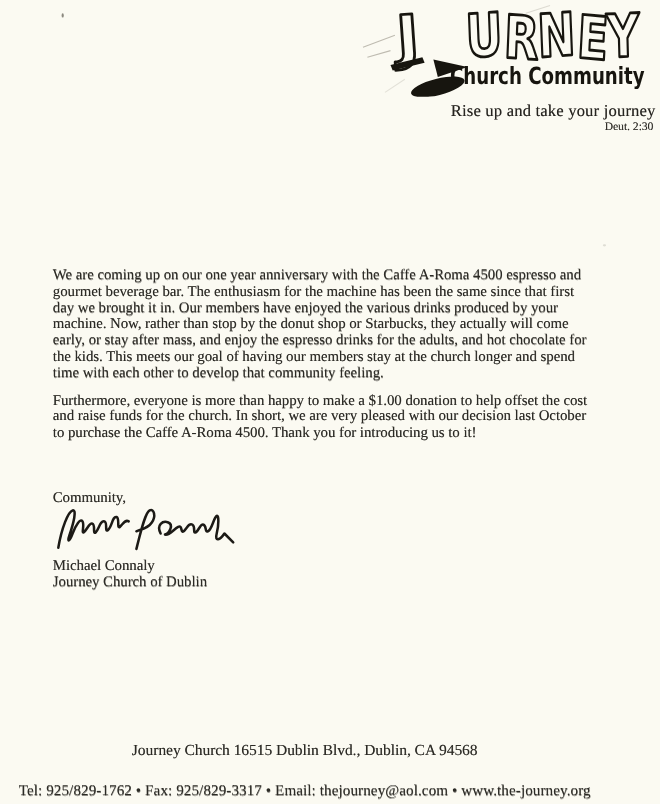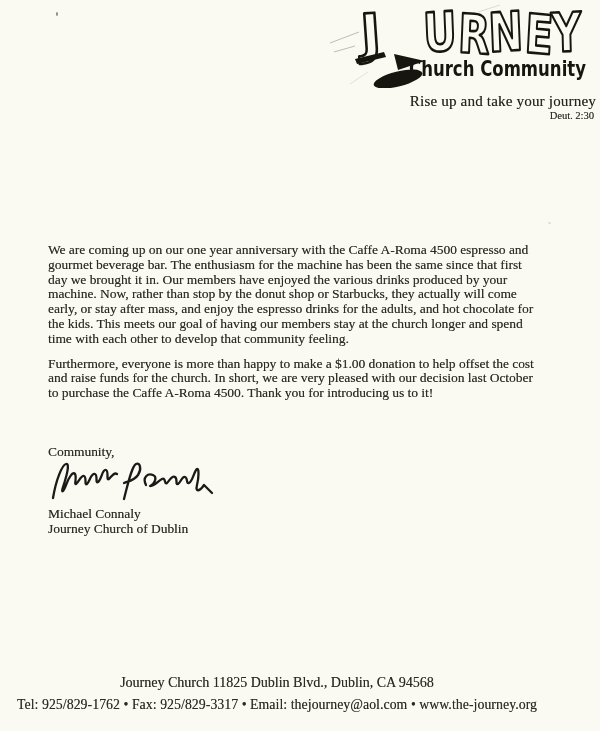--- a/index.html
+++ b/index.html
@@ -35,21 +35,21 @@
     position:absolute; left:48px; top:506px;
     font-size:13.4px; line-height:15.2px;
   }
 
   
   .footer {
     position:absolute; left:0; top:674px; width:554px; text-align:center;
     color:#2b2a25;
   }
   .footer-address { font-size:14px; line-height:17px; }
-  .footer-contact { font-size:13.7px; margin-top:6px; letter-spacing:0.1px; }
+  .footer-contact { font-size:13.7px; margin-top:20px; letter-spacing:0.1px; }
 
   
   .speck { position:absolute; background:#6f6b61; border-radius:50%; opacity:0.8; }
   .sp1 { left:56px; top:12px; width:2px; height:4px; }
   .sp2 { left:396px; top:276px; width:2px; height:2px; opacity:0.25; }
   .sp3 { left:548px; top:222px; width:3px; height:2px; opacity:0.2; }
 </style>
 </head>
 <body>
 
@@ -101,17 +101,17 @@
       <path d="M96,29 C92,21 98,17 103,19 C108,21 104,29 100,30 C104,31 108,25 112,23 C116,21 114,29 117,27 C120,24 122,19 125,21 C128,23 125,29 128,28 C131,26 132,20 135,21 C138,22 136,28 139,27 C143,25 144,15 147,13 C149,12 149,21 147,29 C145,37 150,35 154,29 L162,37"></path>
     </g>
   </svg>
 
   <div class="sig-block ink">
     <div>Michael Connaly</div>
     <div>Journey Church of Dublin</div>
   </div>
 
   <footer class="footer ink">
-    <div class="footer-address">Journey Church 11825 Dublin Blvd., Dublin, CA 94568</div>
+    <div class="footer-address">Journey Church 16515 Dublin Blvd., Dublin, CA 94568</div>
     <div class="footer-contact">Tel: 925/829-1762 • Fax: 925/829-3317 • Email: thejourney@aol.com • www.the-journey.org</div>
   </footer>
 
 </div>
 
 </body></html>

